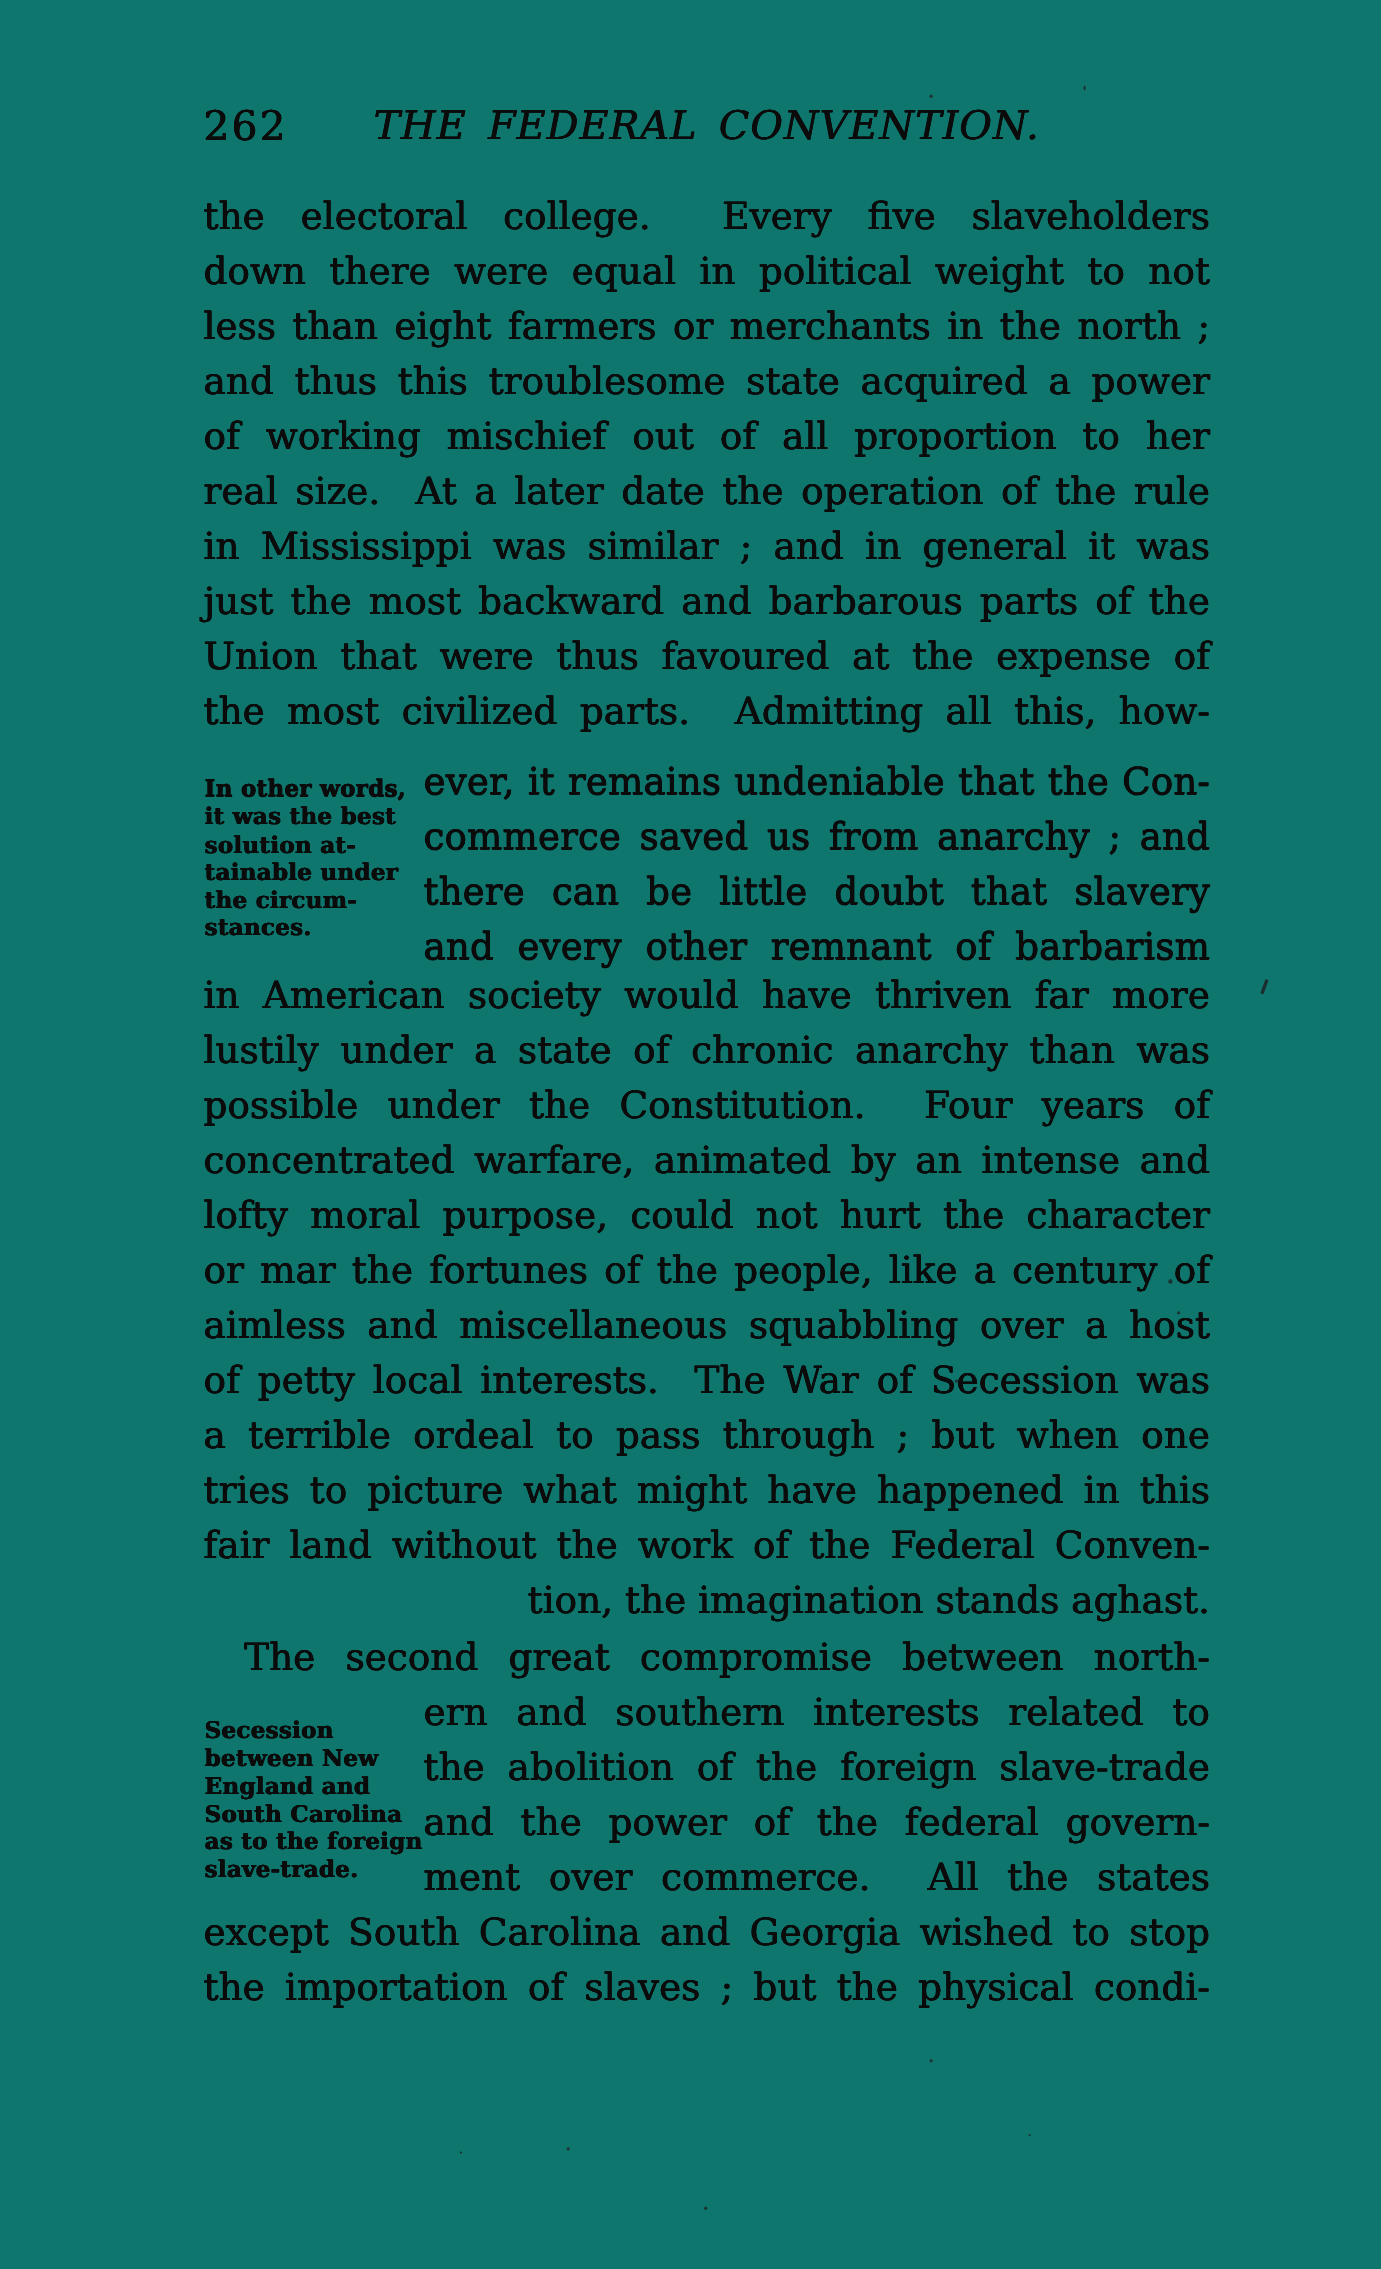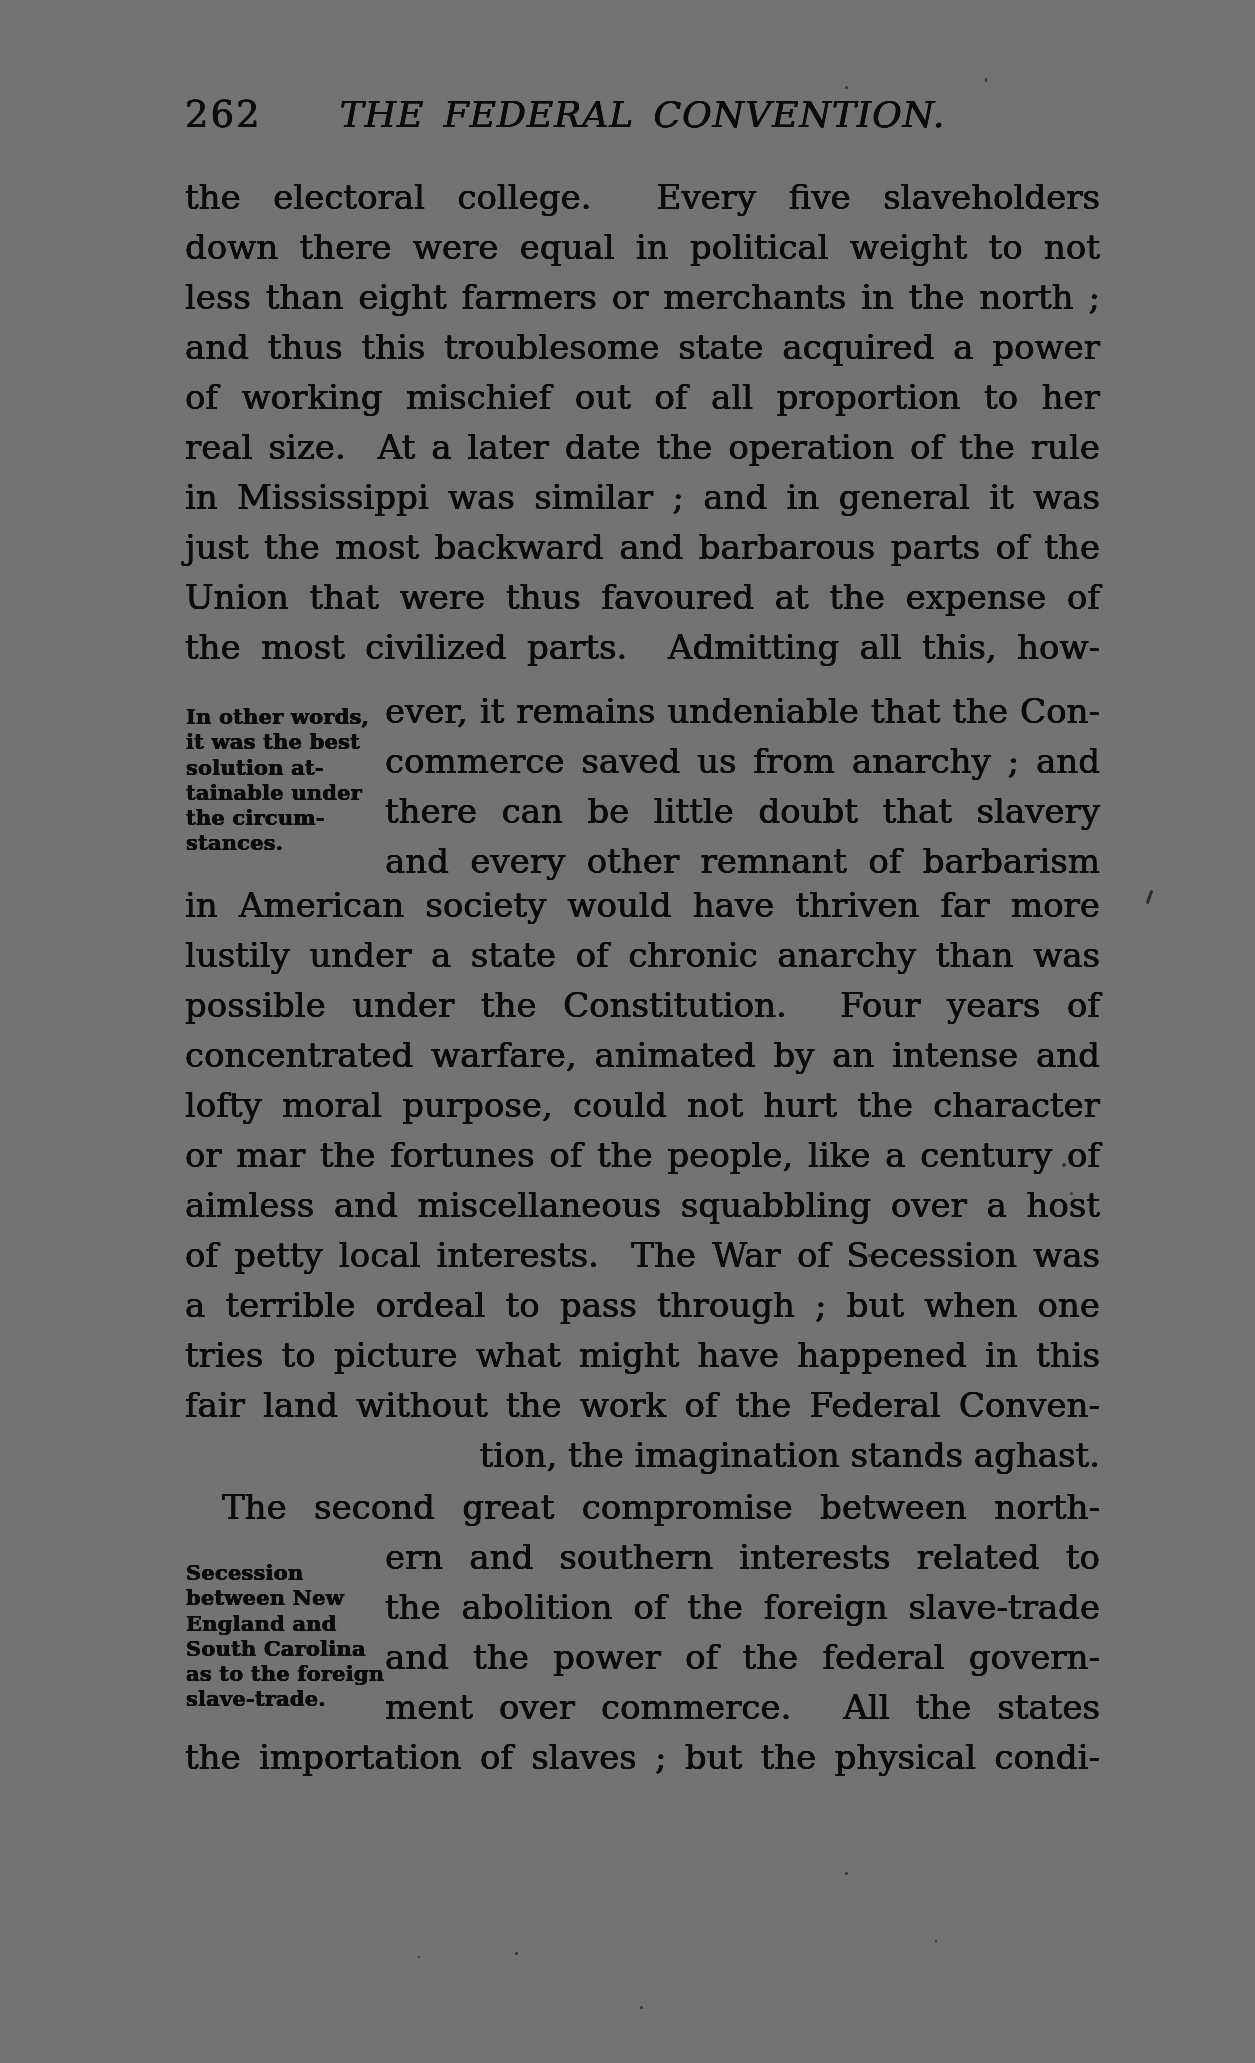--- a/index.html
+++ b/index.html
@@ -1,18 +1,18 @@
 <!DOCTYPE html>
 <html><head>
 <meta charset="utf-8">
 <style>
   html,body { margin:0; padding:0; background:#fcfcfb; }
   .page {
     position:relative; width:1255px; height:2063px;
-    background:#737373; overflow:hidden;
+    background:#0f766e; overflow:hidden;
     font-family:"DejaVu Serif", serif; color:#0b0b0b;
     text-shadow: 0.35px 0 currentColor, -0.35px 0 currentColor, 0 0.3px currentColor;
   }
   
   .runhead { position:absolute; left:185px; top:90px; width:915px; height:50px; }
   .pagenum { position:absolute; left:0; top:0; font-size:37px; line-height:50px; letter-spacing:2px; }
   .title   { text-align:center; font-style:italic; font-size:36px; line-height:50px; letter-spacing:1px; word-spacing:7px; }
 
   
   .block { position:absolute; left:185px; width:915px; font-size:34px; }
@@ -104,20 +104,21 @@
   </aside>
 
   <section class="block indentB">
     <div class="jline">ern and southern interests related to</div>
     <div class="jline">the abolition of the foreign slave-trade</div>
     <div class="jline">and the power of the federal govern-</div>
     <div class="jline">ment over commerce.&nbsp; All the states</div>
   </section>
 
   <section class="block blockC">
+    <div class="jline">except South Carolina and Georgia wished to stop</div>
     <div class="jline">the importation of slaves ; but the physical condi-</div>
   </section>
 
   <span class="speck" style="left:845px; top:86px; width:3px; height:3px;"></span>
   <span class="speck" style="left:985px; top:78px; width:2px; height:4px;"></span>
   <span class="slash" style="left:1148px; top:890px; width:3px; height:14px;"></span>
   <span class="speck" style="left:1062px; top:1163px; width:4px; height:4px;"></span>
   <span class="speck" style="left:1070px; top:1192px; width:3px; height:3px;"></span>
   <span class="speck" style="left:868px; top:1254px; width:3px; height:3px;"></span>
   <span class="speck" style="left:845px; top:1872px; width:3px; height:3px;"></span>

